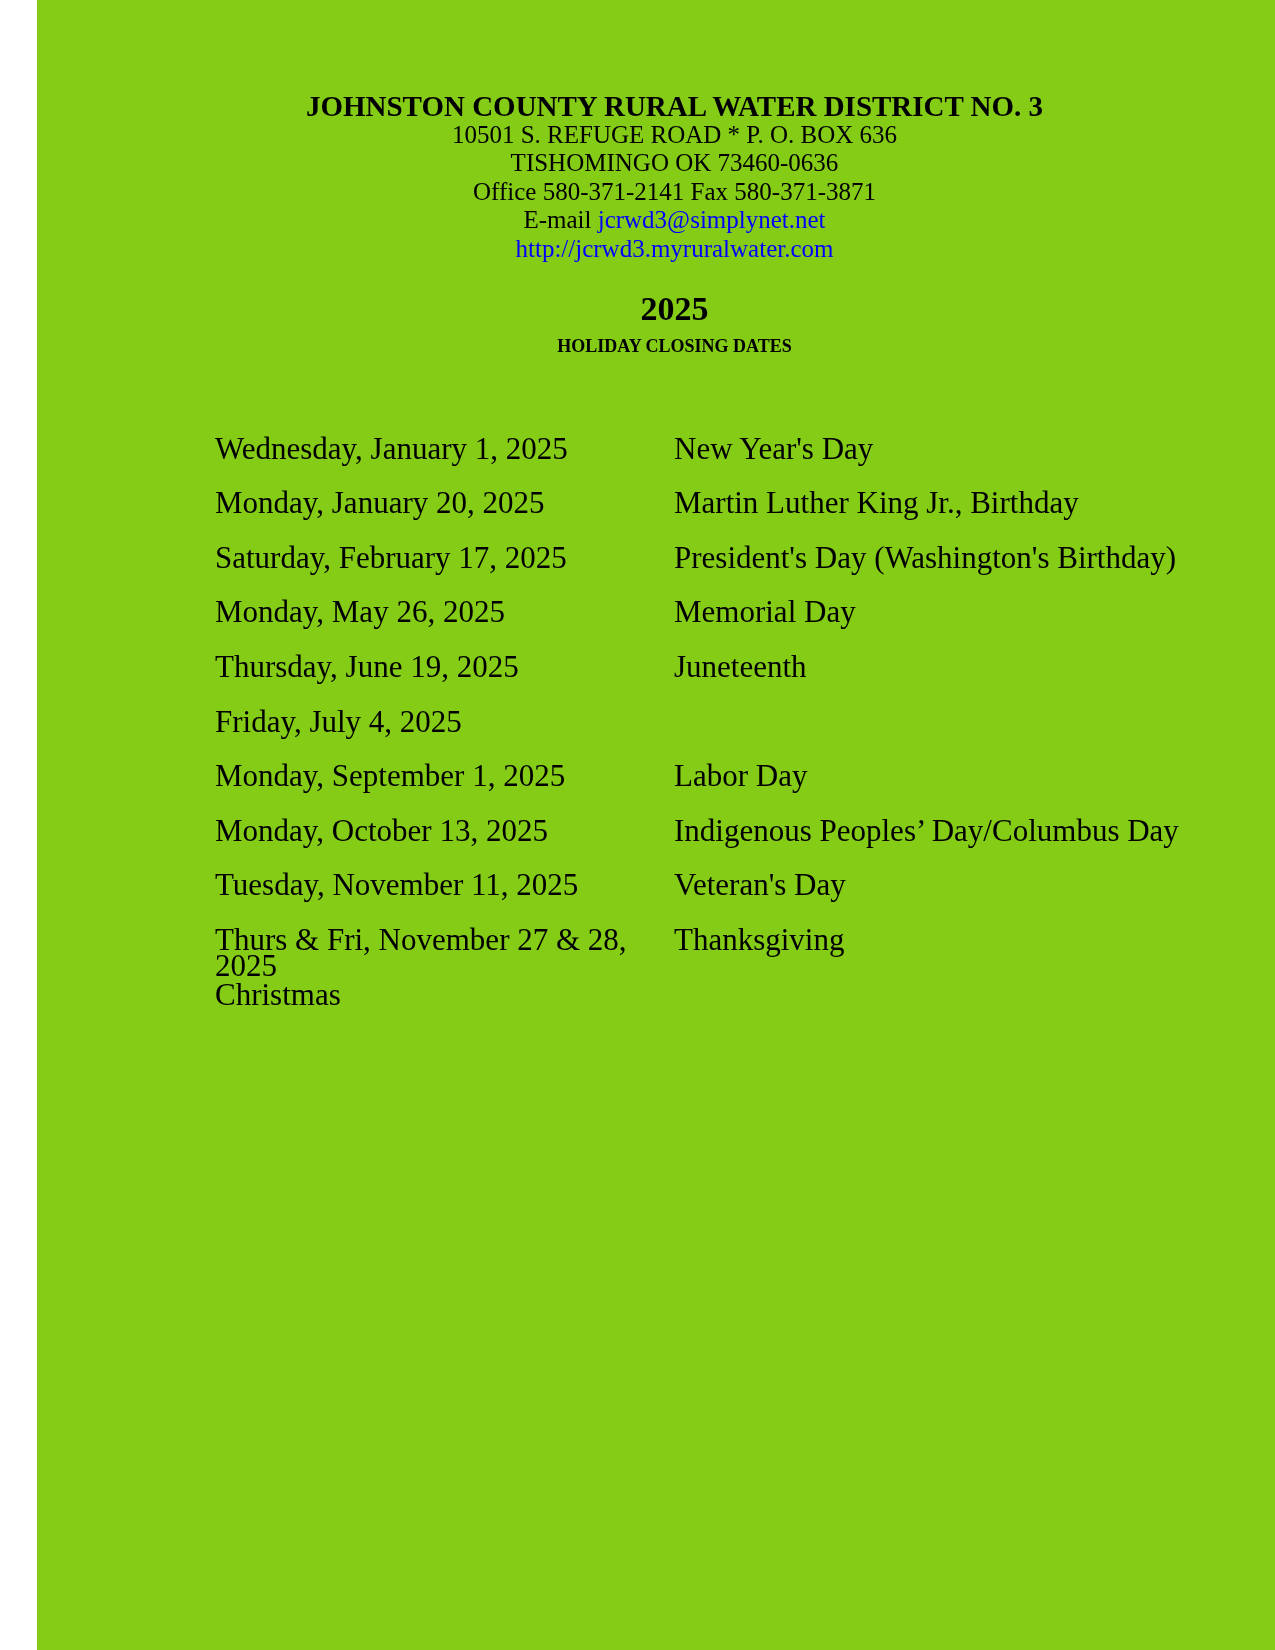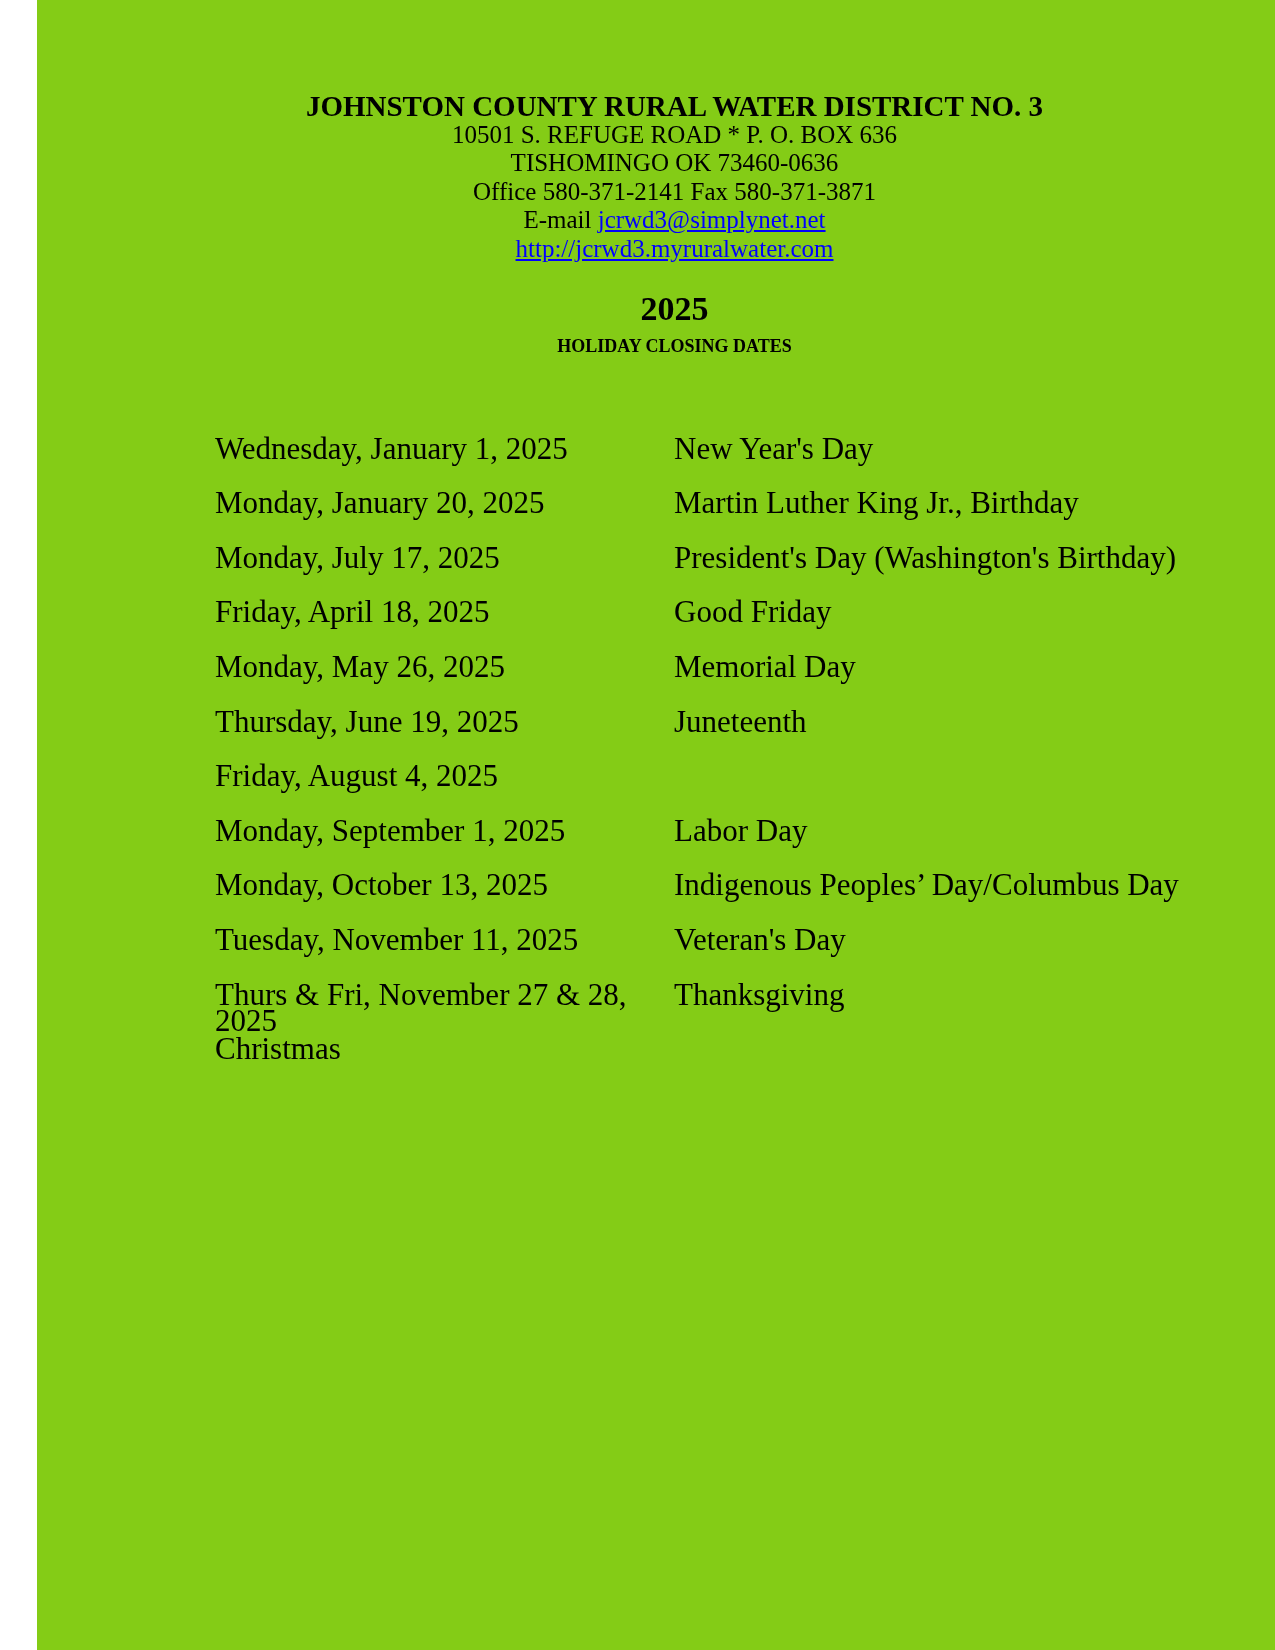--- a/index.html
+++ b/index.html
@@ -23,21 +23,20 @@
     text-align: center;
     font-size: 25px;
     line-height: 28.6px;
   }
   .org-name {
     font-weight: bold;
     font-size: 29px;
   }
   .link {
     color: #0000FF;
-    text-decoration: underline;
     cursor: pointer;
   }
   .title-block {
     text-align: center;
     margin-top: 22px;
   }
   .year-title {
     font-size: 34px;
     font-weight: bold;
     line-height: 46px;
@@ -89,37 +88,33 @@
   <div class="holiday-list">
     <div class="holiday-row">
       <div class="holiday-date">Wednesday, January 1, 2025</div>
       <div class="holiday-name">New Year's Day</div>
     </div>
     <div class="holiday-row">
       <div class="holiday-date">Monday, January 20, 2025</div>
       <div class="holiday-name">Martin Luther King Jr., Birthday</div>
     </div>
     <div class="holiday-row">
-      <div class="holiday-date">Monday, July 17, 2025</div>
+      <div class="holiday-date">Saturday, February 17, 2025</div>
       <div class="holiday-name">President's Day (Washington's Birthday)</div>
-    </div>
-    <div class="holiday-row">
-      <div class="holiday-date">Friday, April 18, 2025</div>
-      <div class="holiday-name">Good Friday</div>
     </div>
     <div class="holiday-row">
       <div class="holiday-date">Monday, May 26, 2025</div>
       <div class="holiday-name">Memorial Day</div>
     </div>
     <div class="holiday-row">
       <div class="holiday-date">Thursday, June 19, 2025</div>
       <div class="holiday-name">Juneteenth</div>
     </div>
     <div class="holiday-row">
-      <div class="holiday-date">Friday, August 4, 2025</div>
+      <div class="holiday-date">Friday, July 4, 2025</div>
     </div>
     <div class="holiday-row">
       <div class="holiday-date">Monday, September 1, 2025</div>
       <div class="holiday-name">Labor Day</div>
     </div>
     <div class="holiday-row">
       <div class="holiday-date">Monday, October 13, 2025</div>
       <div class="holiday-name">Indigenous Peoples’ Day/Columbus Day</div>
     </div>
     <div class="holiday-row">

